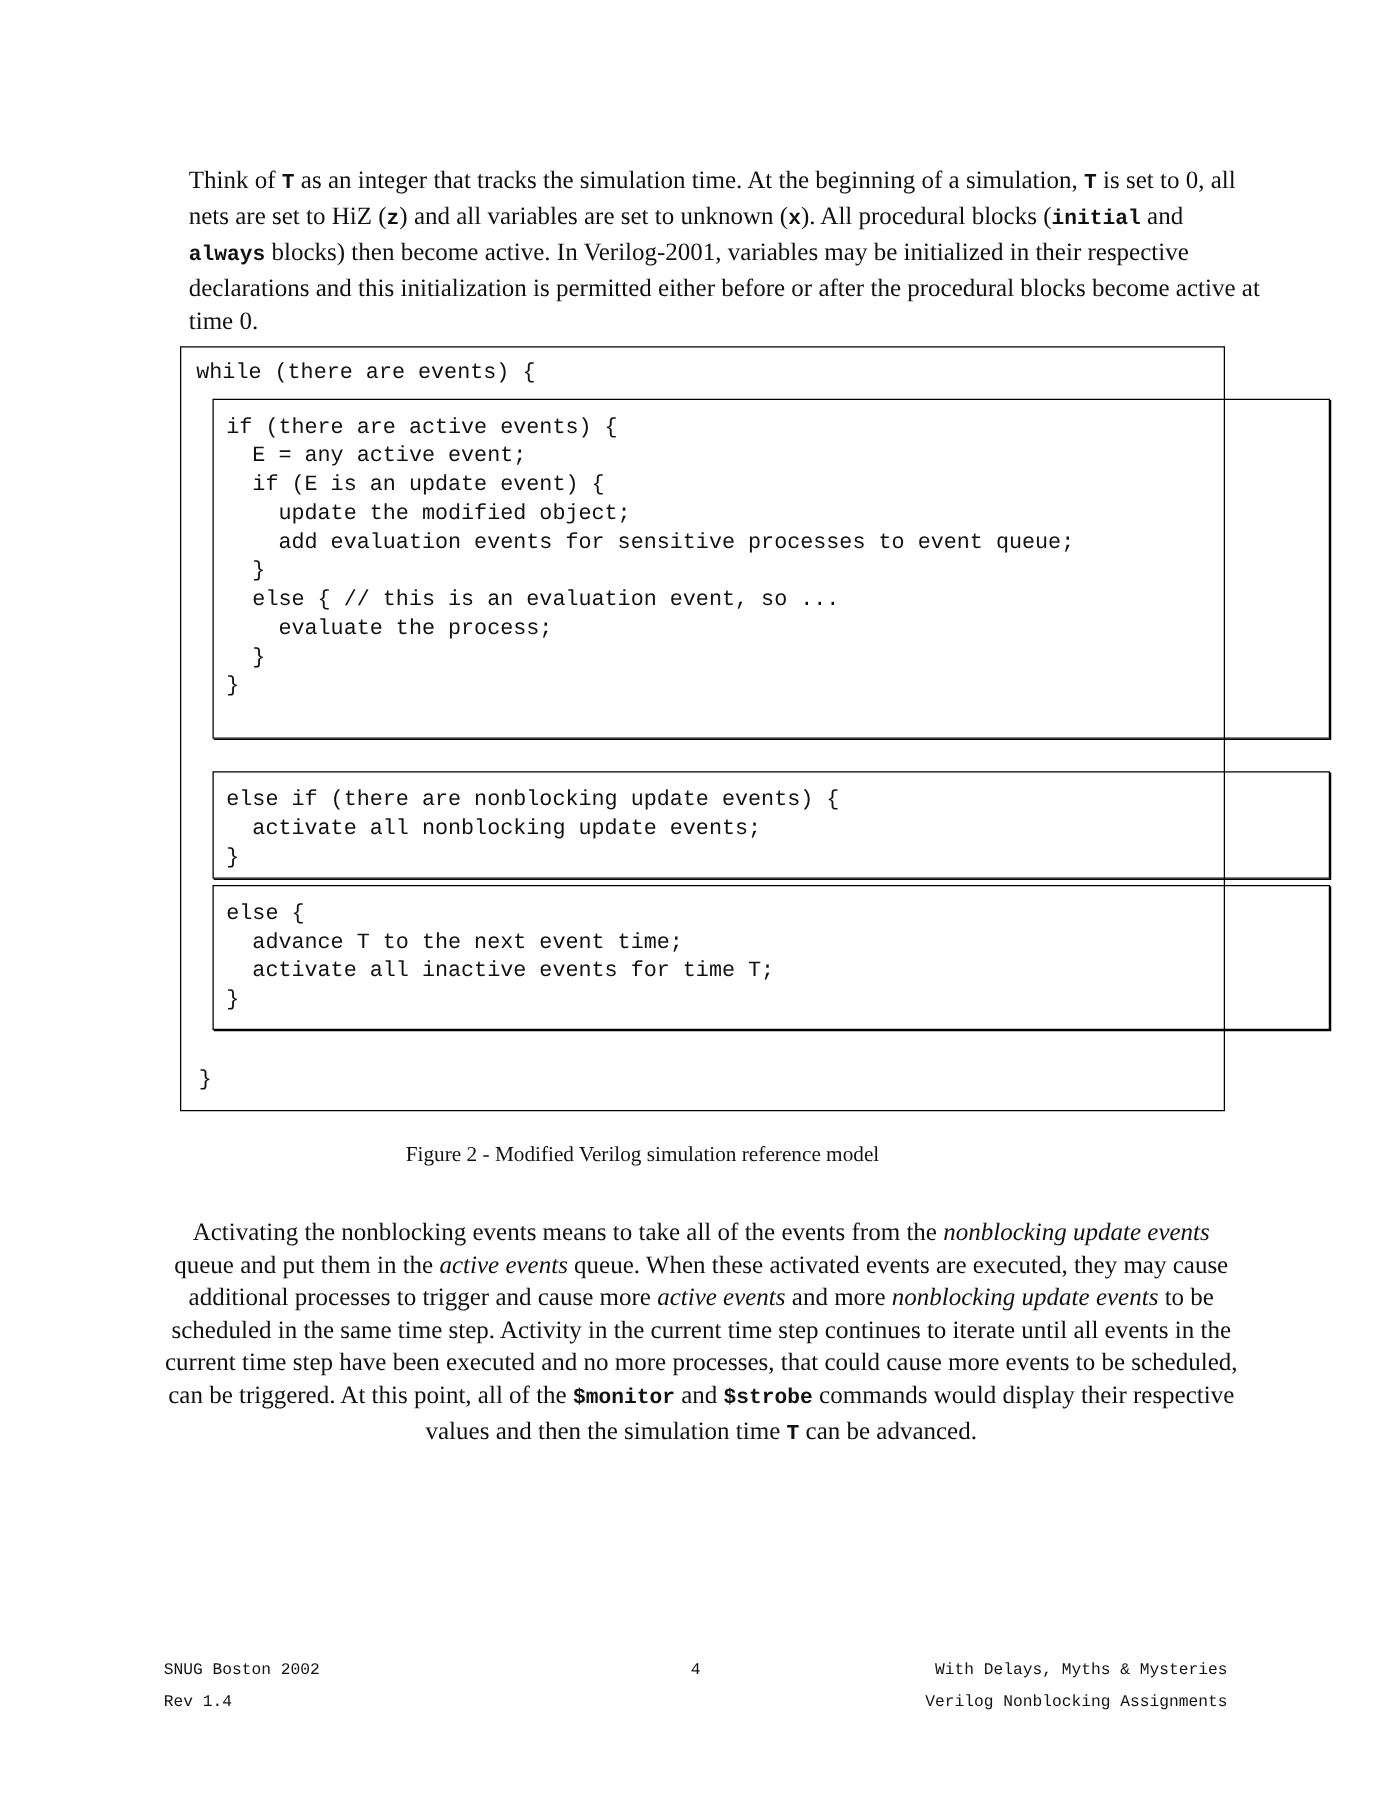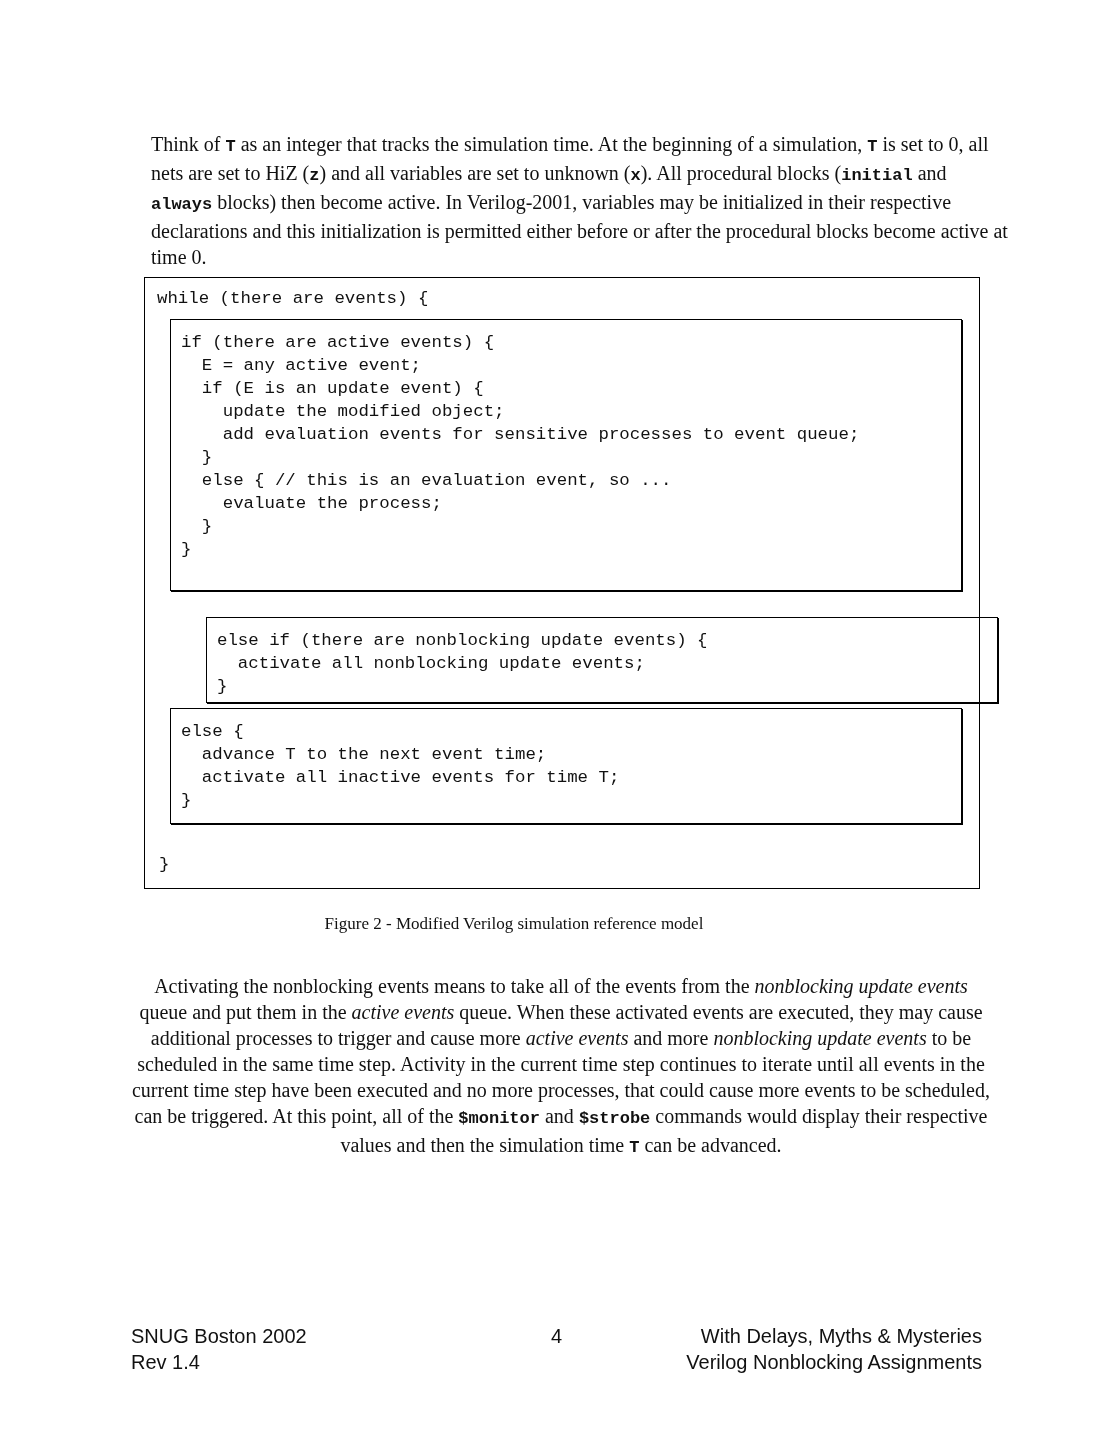--- a/index.html
+++ b/index.html
@@ -17,39 +17,39 @@
 
   .outer-box {
     position: absolute; left: 144px; top: 277px; width: 836px; height: 612px;
     border: 1.5px solid #000; box-sizing: border-box;
   }
   .code-line {
     position: absolute; font-family: "Liberation Mono", monospace; font-weight: normal;
     font-size: 17.4px; line-height: 23px; white-space: pre; margin: 0;
   }
   .inner-box {
-    position: absolute; left: 25px; width: 792px; box-sizing: border-box;
+    position: absolute; left: 25px; width: 894px; box-sizing: border-box;
     border: 1.5px solid #000;
     box-shadow: 1px 1px 0 #000;
   }
   #box-active { top: 41px; height: 272px; }
-  #box-nonblocking { top: 339px; height: 86px; margin-left: 36px; }
+  #box-nonblocking { top: 339px; height: 86px; }
   #box-else { top: 430px; height: 116px; }
   .inner-box .code-block { position: absolute; left: 10px; top: 11px; }
   .inner-box .code-block .code-line { position: relative; display: block; }
 
   #while-line { left: 12px; top: 9px; }
   #close-line { left: 14px; top: 575px; }
 
   .caption {
     position: absolute; top: 914px; left: 0; width: 1028px; text-align: center;
     font-family: "Liberation Serif", serif; font-size: 17px;
   }
 
-  .footer { position: absolute; top: 1323px; font-family: Liberation Sans, sans-serif; font-size: 20px; line-height: 26px; }
+  .footer { position: absolute; top: 1323px; font-family: Liberation Mono, monospace; font-size: 13px; line-height: 26px; }
   .footer-left { left: 131px; }
   .footer-center { left: 0; width: 1113px; text-align: center; }
   .footer-right { right: 131px; text-align: right; }
 </style>
 </head>
 <body>
 
 <p id="p1" class="para"><span>Think of </span><code>T</code><span> as an integer that tracks the simulation time. At the beginning of a simulation, </span><code>T</code><span> is set to 0, all nets are set to HiZ (</span><code>z</code><span>) and all variables are set to unknown (</span><code>x</code><span>). All procedural blocks (</span><code>initial</code><span> and </span><code>always</code><span> blocks) then become active. In Verilog-2001, variables may be initialized in their respective declarations and this initialization is permitted either before or after the procedural blocks become active at time 0.</span></p>
 
 <div class="outer-box">

